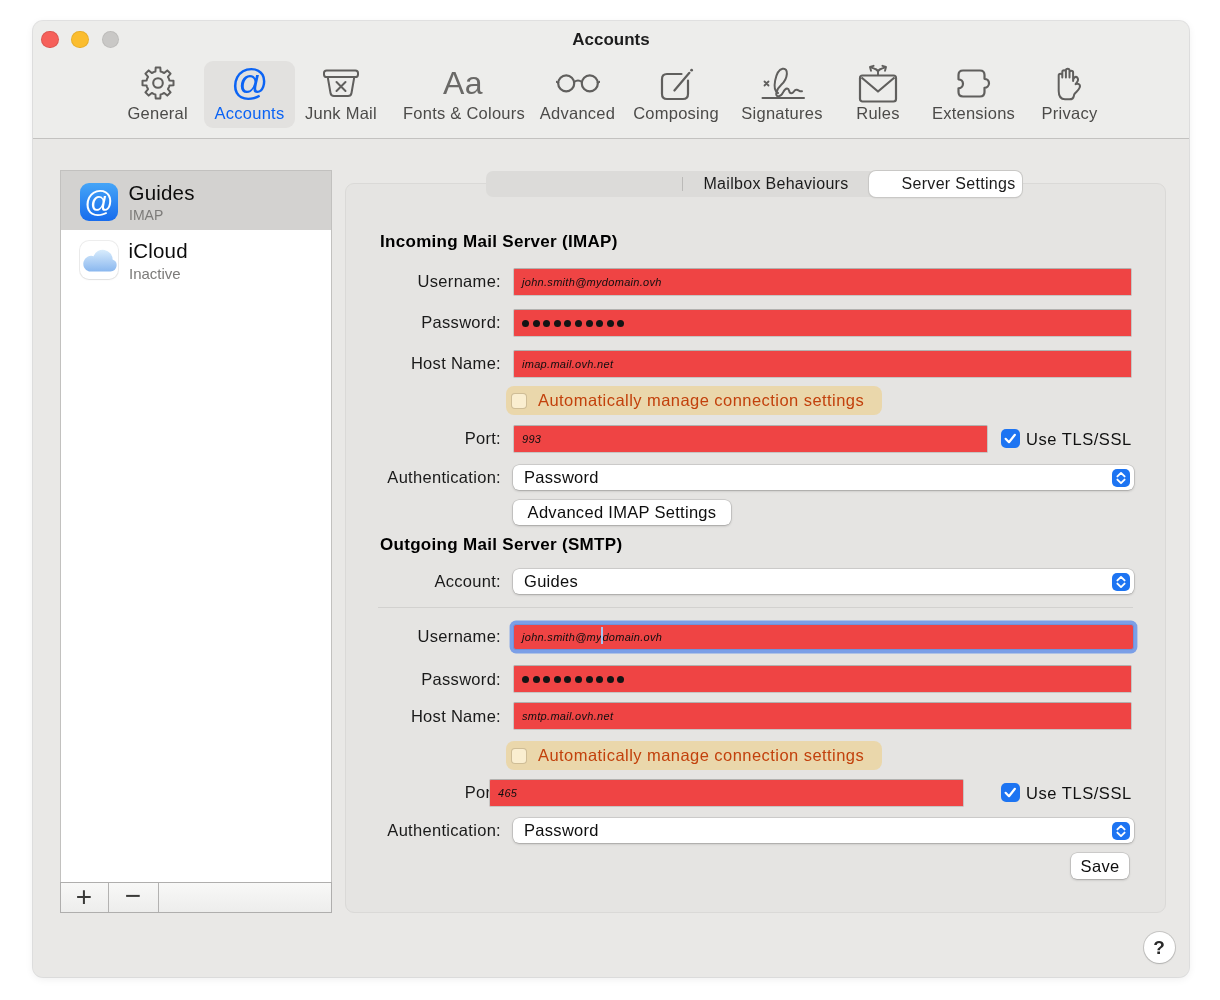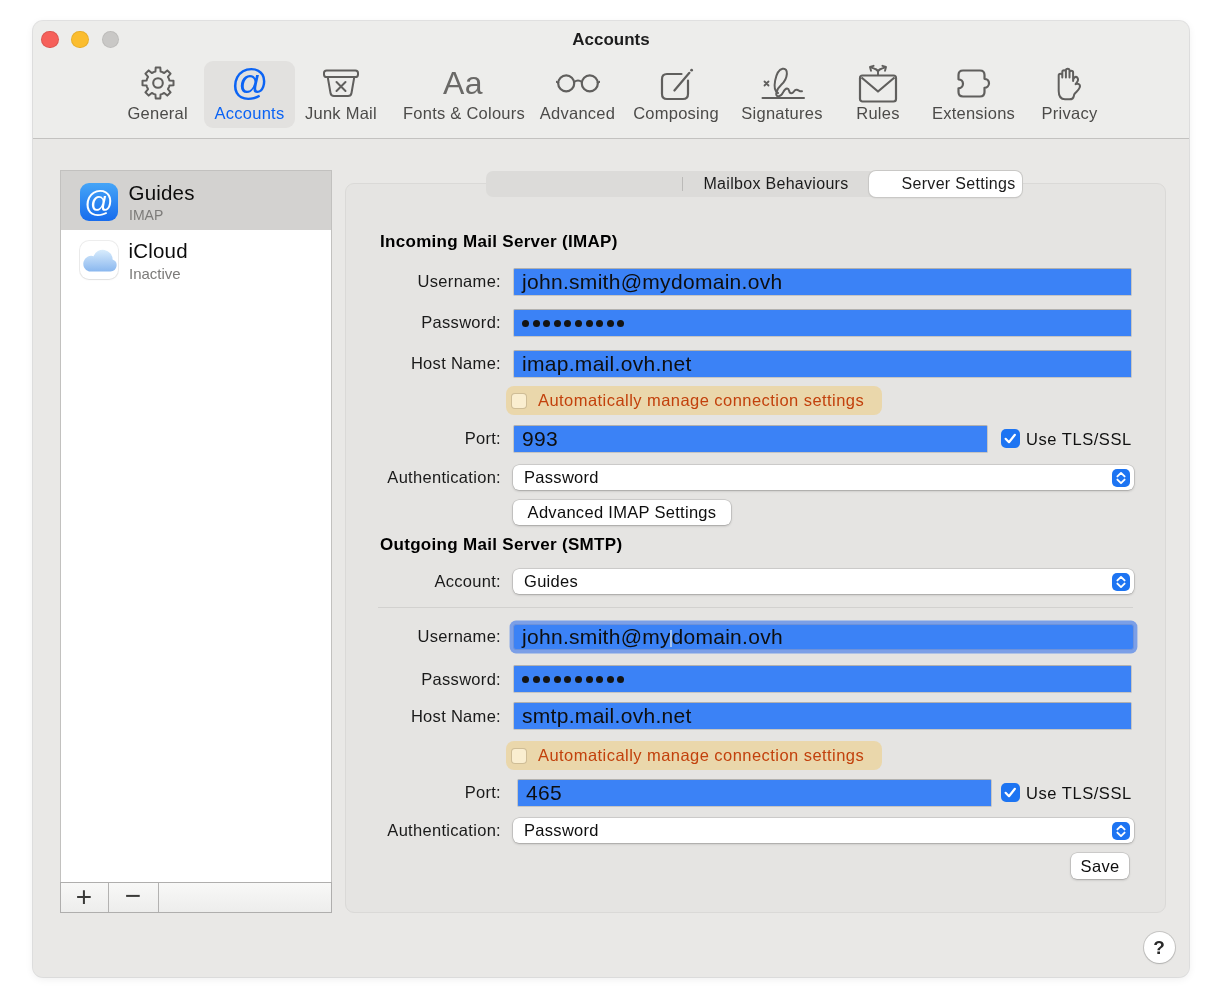--- a/index.html
+++ b/index.html
@@ -33,21 +33,21 @@
   #panel { position:absolute; left:312px; top:44px; width:821px; height:730px; background:#e5e4e2; border:1px solid #dad9d7; border-radius:9px; }
 
   
   #segc { position:absolute; left:453px; top:32px; width:536px; height:26px; background:#dcdbd9; border-radius:7px; }
   .seg { position:absolute; top:0; height:26px; line-height:26px; text-align:center; font-size:16px; letter-spacing:0.3px; color:#1b1b1b; }
   #segpill { position:absolute; left:383px; top:0; width:153px; height:26px; background:#ffffff; border-radius:7px; box-shadow:0 0 0 1px #c9c8c6, 0 1px 2px rgba(0,0,0,0.12); }
   #segsep { position:absolute; left:196px; top:6px; width:1px; height:14px; background:#bbbab8; }
 
   
   .flabel { position:absolute; width:162px; text-align:right; font-size:16.5px; letter-spacing:0.3px; color:#1a1a1a; white-space:nowrap; }
-  .tfield { position:absolute; background:#3b82f6; border:1px solid #c6c5c3; border-top-color:#b2b1af; border-radius:2px; font-size:21px; letter-spacing:0.3px; color:#0e0e0e; line-height:26px; padding-left:8px; white-space:nowrap; overflow:hidden; }
+  .tfield { position:absolute; background:#ef4444; border:1px solid #c6c5c3; border-top-color:#b2b1af; border-radius:2px; font-size:11px; letter-spacing:0.3px; color:#0e0e0e; line-height:26px; padding-left:8px; white-space:nowrap; overflow:hidden;font-style:italic; }
   .h1 { position:absolute; font-size:17px; letter-spacing:0.3px; font-weight:bold; color:#000; white-space:nowrap; }
   .hl { position:absolute; width:376px; height:29px; background:#ead7ab; border-radius:8px; }
   .hl .cb { position:absolute; left:5px; top:6.5px; width:16px; height:16px; background:#faeeD0; border:1px solid rgba(125,98,42,0.35); border-radius:4px; }
   .hl .cbl { position:absolute; left:32px; top:0; line-height:29px; font-size:16.5px; letter-spacing:0.45px; color:#c2410c; white-space:nowrap; }
   .bluecb { position:absolute; width:18.5px; height:18.5px; background:#1d74f2; border-radius:5px; }
   .cblabel { position:absolute; font-size:16.5px; letter-spacing:0.55px; color:#111; white-space:nowrap; }
   .dropdown { position:absolute; height:25px; background:#ffffff; border-radius:6px; box-shadow:0 0 0 0.5px rgba(0,0,0,0.18), 0 1px 2.5px rgba(0,0,0,0.22); font-size:16.5px; letter-spacing:0.3px; color:#0e0e0e; line-height:25px; padding-left:11px; }
   .ddsq { position:absolute; top:3.5px; width:18px; height:18px; background:#1d74f2; border-radius:5px; }
   .btn { position:absolute; height:25px; background:#ffffff; border-radius:6px; box-shadow:0 0 0 0.5px rgba(0,0,0,0.18), 0 1px 2.5px rgba(0,0,0,0.22); font-size:16.5px; letter-spacing:0.3px; color:#0e0e0e; line-height:25px; text-align:center; }
   .dots { position:absolute; top:50%; margin-top:-3.5px; display:flex; }
@@ -267,21 +267,21 @@
               <i></i>
             </span>
           </div>
         <div class="flabel" style="left:306px; top:568px;">Host Name:</div>
         <div class="tfield" style="left:480px; top:563px; width:619px; height:28px;">smtp.mail.ovh.net</div>
         <div class="hl" style="left:473px; top:602px;">
           <div class="cb"></div>
             <div class="cbl">Automatically manage connection settings</div>
         </div>
         <div class="flabel" style="left:306px; top:644px;">Port:</div>
-        <div class="tfield" style="left:484px; top:640px; width:475px; height:28px;">465</div>
+        <div class="tfield" style="left:456px; top:640px; width:475px; height:28px;">465</div>
         <div class="bluecb" style="left:968px; top:644px;">
             <svg width="18.5" height="18.5">
               <polyline points="4.6,9.8 8,13.2 13.9,5.8" fill="none" stroke="#ffffff" stroke-width="2.2" stroke-linecap="round" stroke-linejoin="round"></polyline>
             </svg>
           </div>
         <div class="cblabel" style="left:993px; top:645px;">Use TLS/SSL</div>
         <div class="flabel" style="left:306px; top:682px;">Authentication:</div>
         <div class="dropdown" style="left:480px; top:679px; width:621px;">Password<div class="ddsq" style="left:599px;">
               <svg width="18" height="18">
                 <polyline points="5.4,7.4 9,3.9 12.6,7.4" fill="none" stroke="#fff" stroke-width="1.9" stroke-linecap="round" stroke-linejoin="round"></polyline>

